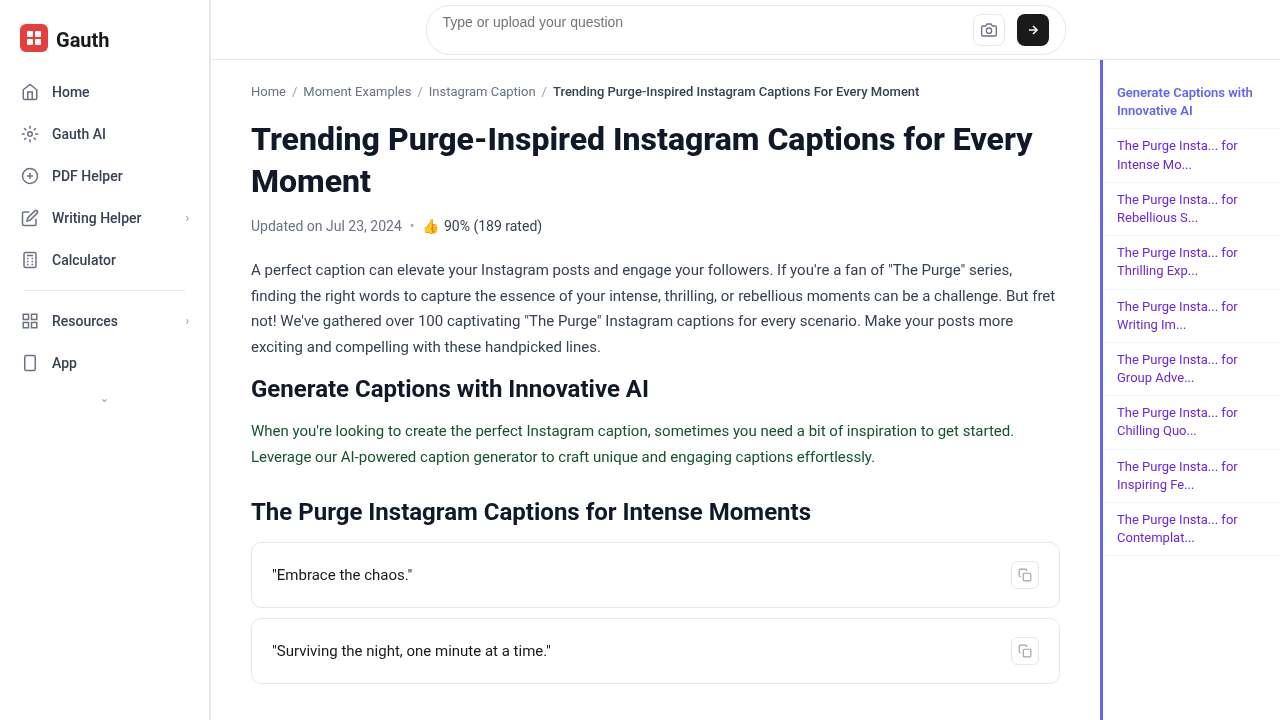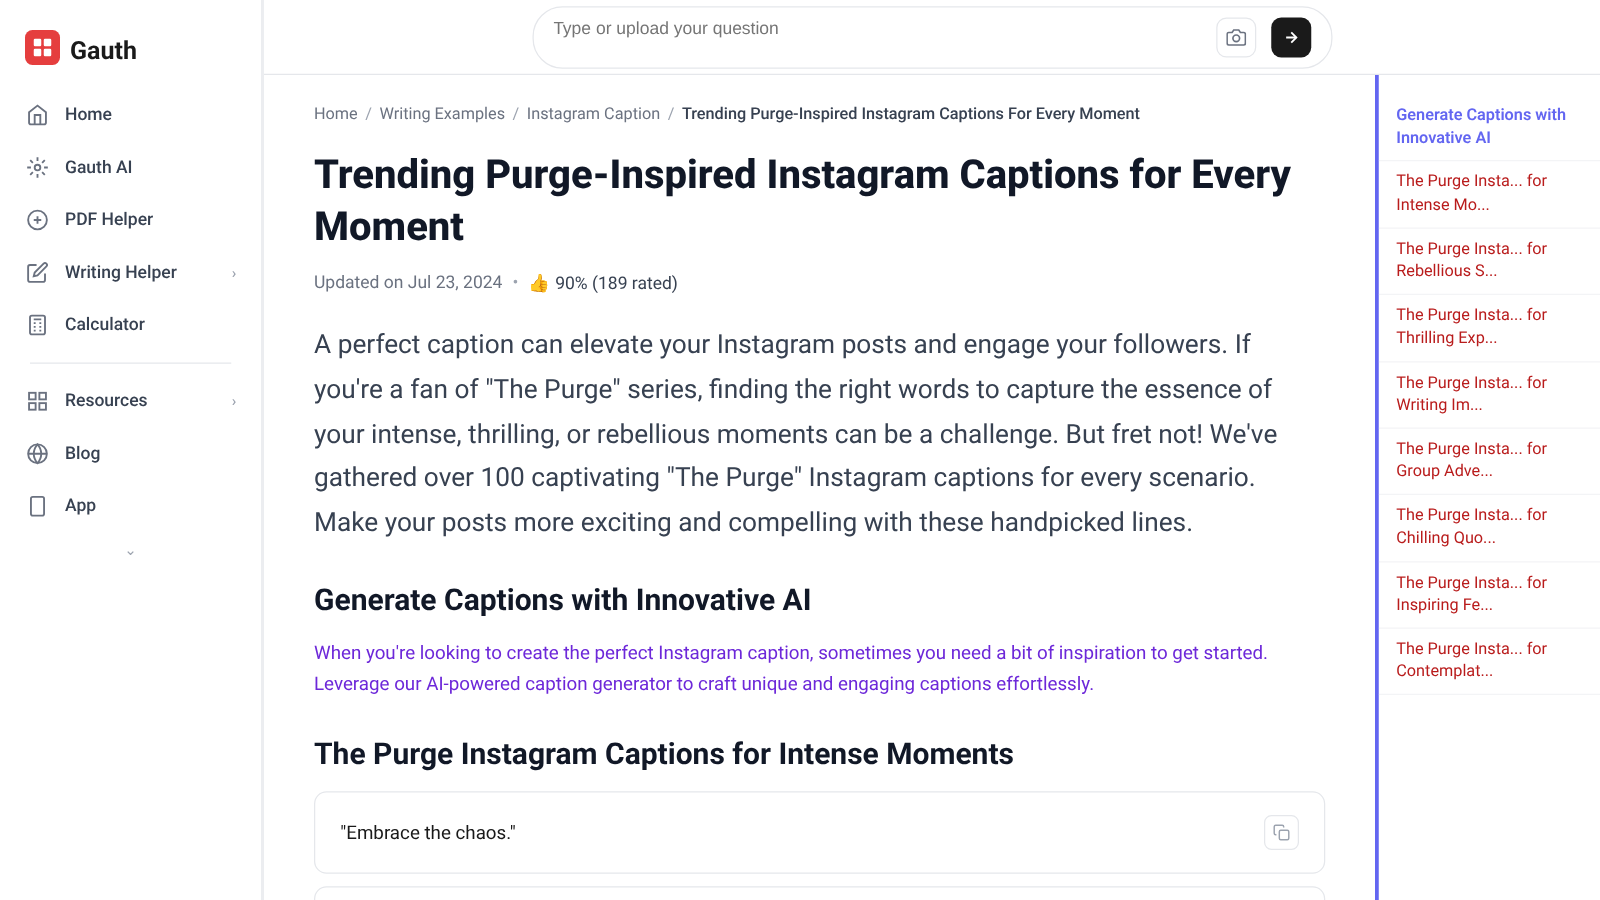--- a/index.html
+++ b/index.html
@@ -190,38 +190,38 @@
     .meta-separator { color: #9ca3af; }
     .rating-badge {
       display: flex;
       align-items: center;
       gap: 4px;
       color: #374151;
     }
     .thumb-icon { color: #10b981; }
 
     .article-intro {
-      font-size: 21px;
+      font-size: 15px;
       line-height: 1.7;
       color: #374151;
-      margin-bottom: 28px;
+      margin-bottom: 15px;
     }
 
     .section-title {
       font-size: 24px;
       font-weight: 700;
       color: #111827;
       margin-bottom: 16px;
       margin-top: 8px;
     }
 
     .section-text {
       font-size: 15px;
       line-height: 1.7;
-      color: #6d28d9;
+      color: #14532d;
       margin-bottom: 28px;
     }
 
     .caption-card {
       border: 1.5px solid #e5e7eb;
       border-radius: 10px;
       padding: 18px 20px;
       margin-bottom: 10px;
       display: flex;
       align-items: center;
@@ -247,21 +247,21 @@
       width: 180px;
       min-width: 180px;
       border-left: 3px solid #6366f1;
       padding: 16px 0 16px 0;
       overflow-y: auto;
       background: #fff;
     }
     .right-sidebar-item {
       padding: 8px 14px;
       font-size: 13px;
-      color: #b91c1c;
+      color: #6d28d9;
       cursor: pointer;
       line-height: 1.4;
       border-bottom: 1px solid #f3f4f6;
     }
     .right-sidebar-item.active {
       color: #6366f1;
       font-weight: 600;
     }
   </style>
 </head>
@@ -348,30 +348,20 @@
             <rect x="3" y="3" width="7" height="7"></rect>
             <rect x="14" y="3" width="7" height="7"></rect>
             <rect x="14" y="14" width="7" height="7"></rect>
             <rect x="3" y="14" width="7" height="7"></rect>
           </svg>
       </span>
       <span>Resources</span>
       <span class="chevron">›</span>
     </div>
 
-    <div class="nav-item">
-      <span class="icon">
-        <svg width="18" height="18" viewBox="0 0 24 24" fill="none" stroke="currentColor" stroke-width="2">
-            <circle cx="12" cy="12" r="10"></circle>
-            <line x1="2" y1="12" x2="22" y2="12"></line>
-            <path d="M12 2a15.3 15.3 0 0 1 4 10 15.3 15.3 0 0 1-4 10 15.3 15.3 0 0 1-4-10 15.3 15.3 0 0 1 4-10z"></path>
-          </svg>
-      </span>
-      <span>Blog</span>
-    </div>
 
     <div class="nav-item">
       <span class="icon">
         <svg width="18" height="18" viewBox="0 0 24 24" fill="none" stroke="currentColor" stroke-width="2">
             <rect x="5" y="2" width="14" height="20" rx="2" ry="2"></rect>
             <line x1="12" y1="18" x2="12.01" y2="18"></line>
           </svg>
       </span>
       <span>App</span>
     </div>
@@ -402,21 +392,21 @@
     </div>
   </div>
 
   <div class="content-area">
 
     <div class="article">
 
       <div class="breadcrumb">
         <a href="#">Home</a>
         <span class="separator">/</span>
-        <a href="#">Writing Examples</a>
+        <a href="#">Moment Examples</a>
         <span class="separator">/</span>
         <a href="#">Instagram Caption</a>
         <span class="separator">/</span>
         <span class="current">Trending Purge-Inspired Instagram Captions For Every Moment</span>
       </div>
 
       <h1 class="article-title">Trending Purge-Inspired Instagram Captions for Every Moment</h1>
 
       <div class="article-meta">
         <span>Updated on Jul 23, 2024</span>

